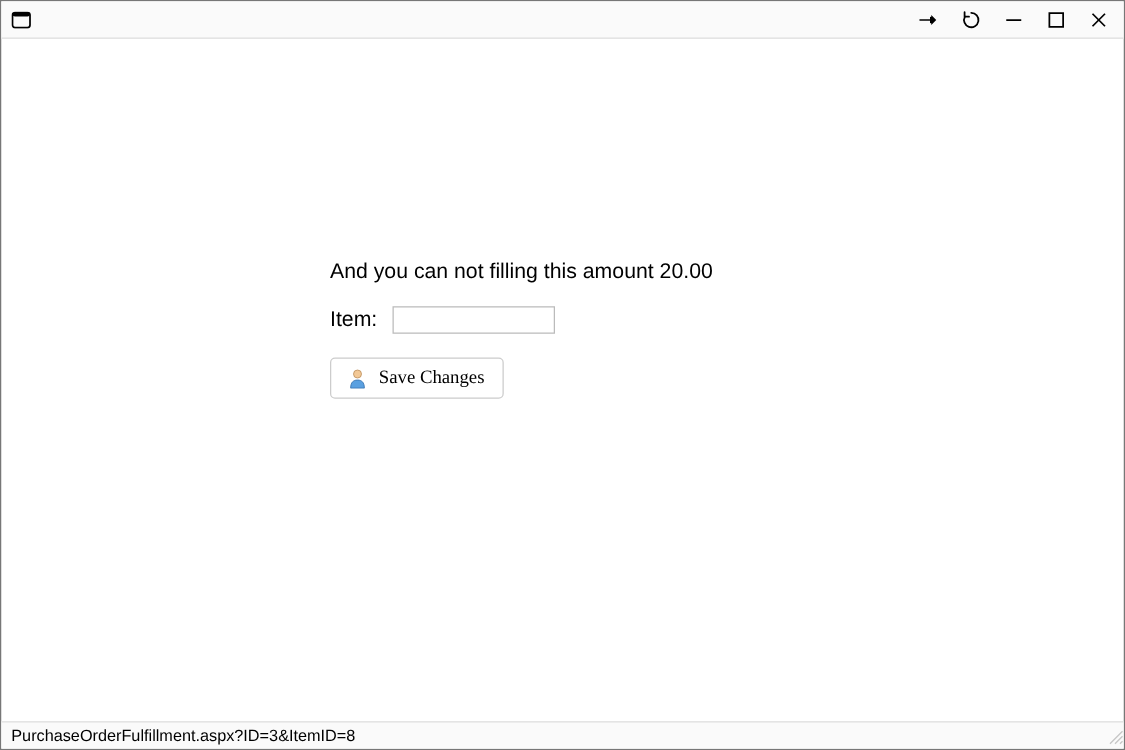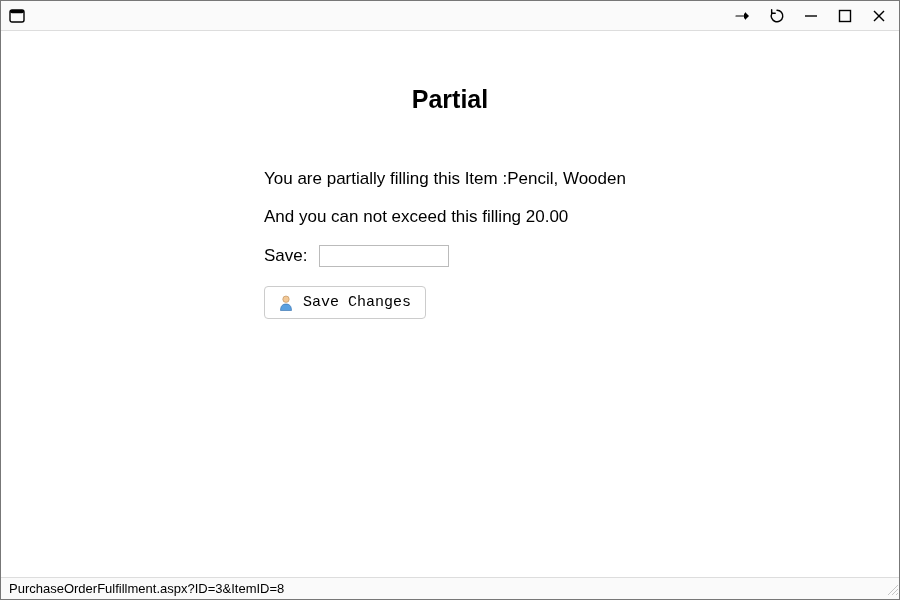--- a/index.html
+++ b/index.html
@@ -76,21 +76,21 @@
       gap: 32px;
     }
     .btn {
       display: flex;
       align-items: center;
       gap: 10px;
       padding: 7px 14px;
       border: 1px solid #ccc;
       border-radius: 4px;
       background: #fff;
-      font-family: Liberation Mono, monospace;
+      font-family: Liberation Serif, serif;
       font-size: 15px;
       cursor: pointer;
     }
     .person-icon { width: 14px; height: 16px; }
 
     .statusbar {
       position: absolute;
       left: 0; right: 0; bottom: 0;
       height: 22px;
       border-top: 1px solid #ddd;
@@ -146,32 +146,28 @@
     <span class="win-btn">
       <svg width="14" height="14" viewBox="0 0 14 14">
         <line x1="2" y1="2" x2="12" y2="12" stroke="#000" stroke-width="1.4"></line>
         <line x1="12" y1="2" x2="2" y2="12" stroke="#000" stroke-width="1.4"></line>
       </svg>
     </span>
   </div>
 </div>
 
 <div class="content">
-  <div class="heading">Partial</div>
 
-  <div class="line1">
-    <span>You are partially filling this Item :</span><span>Pencil, Wooden</span>
-  </div>
 
   <div class="line2">
-    <span>And you can not exceed this filling </span><span>20.00</span>
+    <span>And you can not filling this amount </span><span>20.00</span>
   </div>
 
   <div class="units-row">
-    <span class="units-label">Save:</span>
+    <span class="units-label">Item:</span>
     <input class="units-input" type="text" value="" style="">
   </div>
 
   <div class="btn-row">
     <button class="btn">
       <svg class="person-icon" viewBox="0 0 14 16">
         <circle cx="7" cy="4.2" r="3.2" fill="#f2c896" stroke="#b88a56" stroke-width="0.6"></circle>
         <path d="M1.5 15.5 C1.5 10.5 4 9 7 9 C10 9 12.5 10.5 12.5 15.5 Z" fill="#5aa0e0" stroke="#2f6aa8" stroke-width="0.6"></path>
       </svg>
       <span>Save Changes</span>

